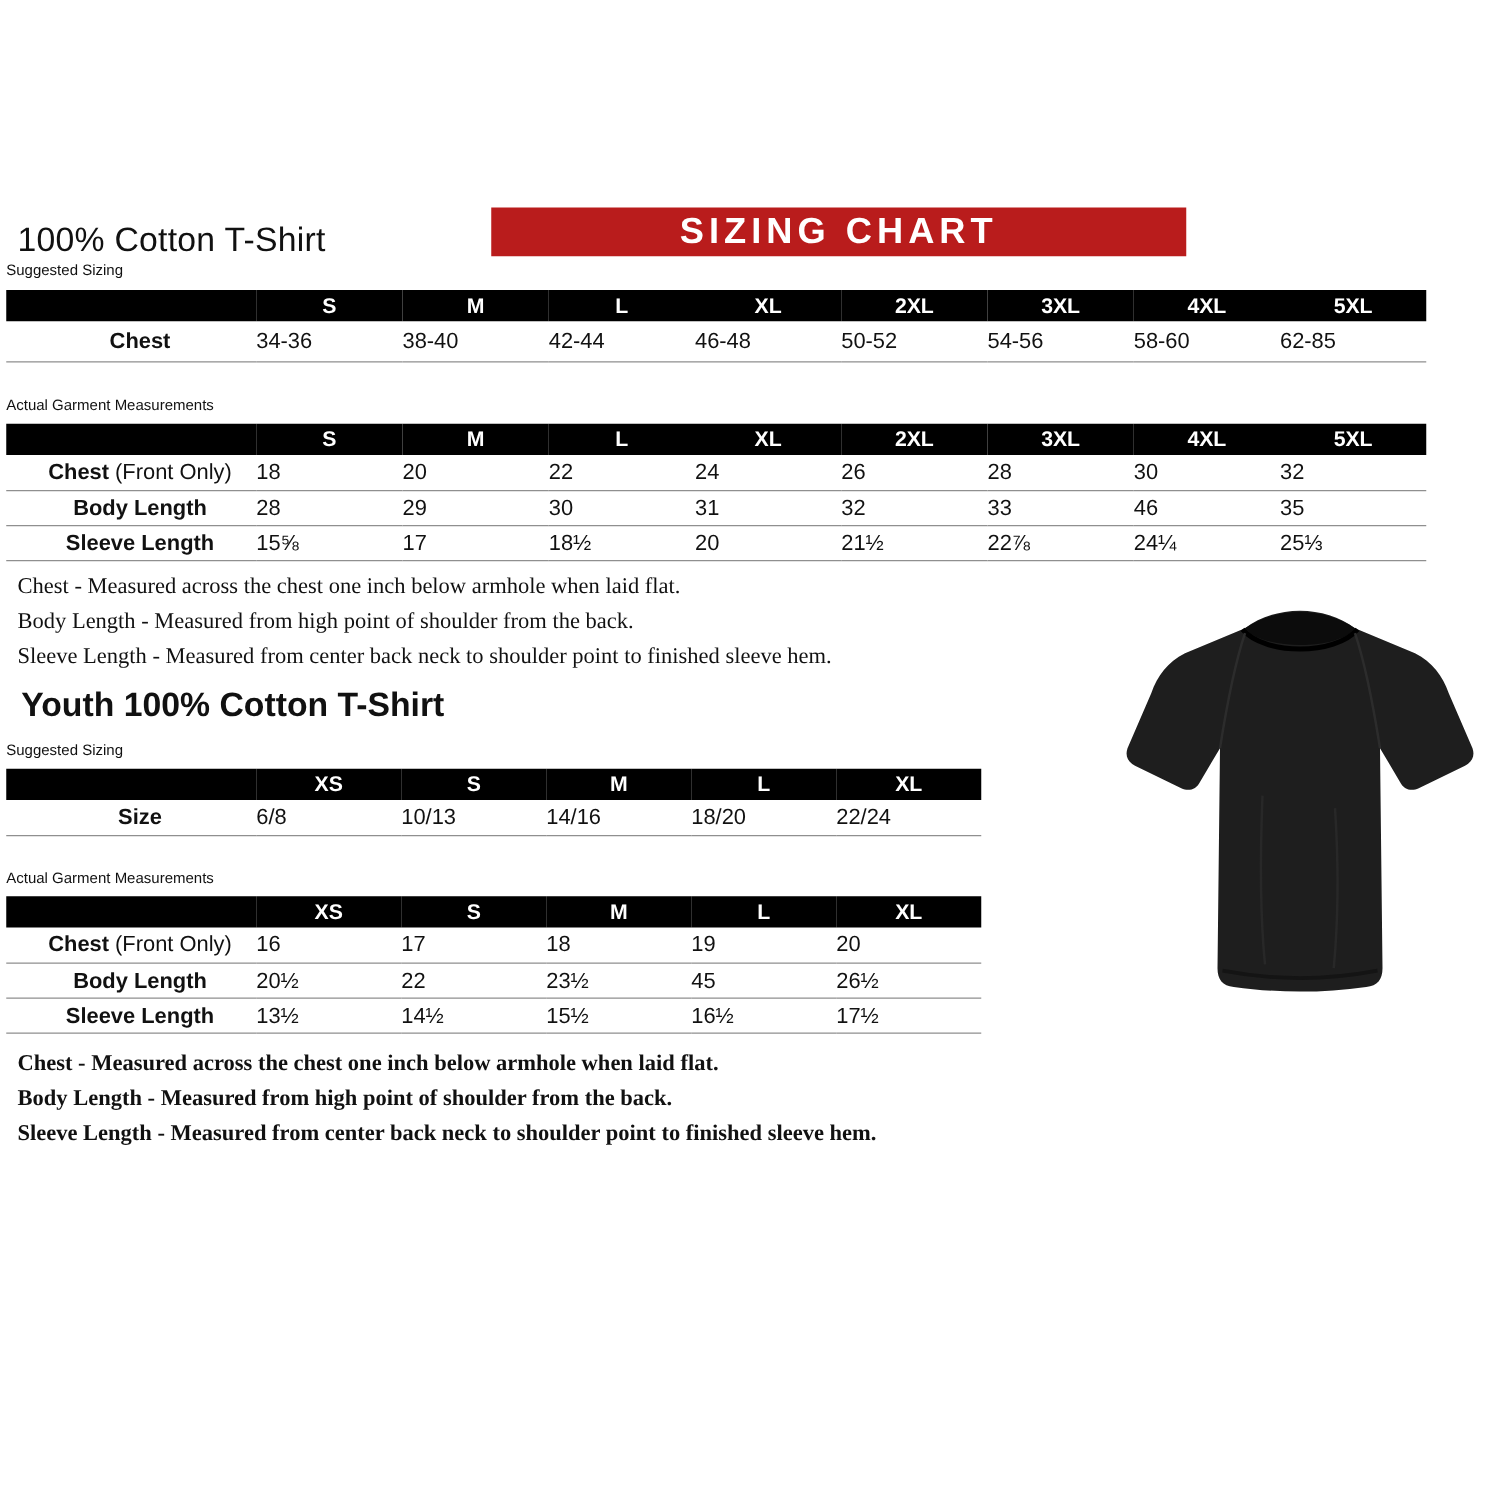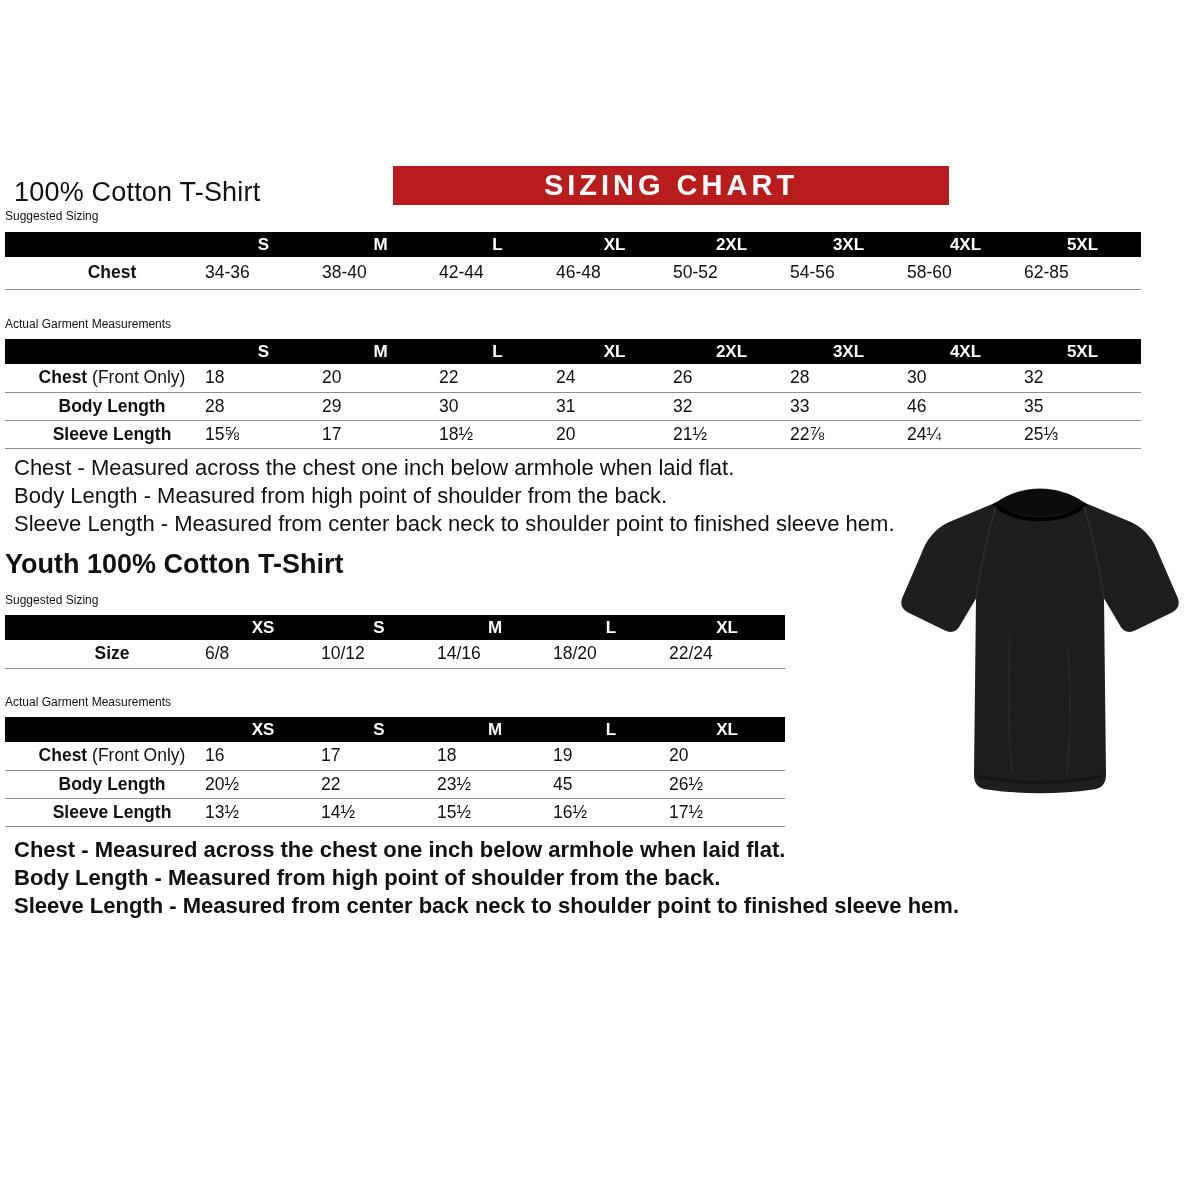--- a/index.html
+++ b/index.html
@@ -28,26 +28,26 @@
   .size-table th.label-col, .size-table td.label-col { width:200px; text-align:center; padding-left:14px; }
   .size-table td { font-size:17.5px; text-align:left; height:28px;
                    border-bottom:1px solid #8f8f8f; color:#111; }
   .size-table td.label-col b { font-weight:bold; }
   .t1 { left:5px; top:232px; width:1136px; }
   .t1 td { height:32px; }
   .t2 { left:5px; top:339px; width:1136px; }
   .t3 { left:5px; top:615px; width:780px; }
   .t4 { left:5px; top:717px; width:780px; }
 
-  .notes p { font-size:22px; line-height:20px; margin:0 0 8px 0; }
+  .notes p { font-size:18px; line-height:20px; margin:0 0 8px 0;font-family:Liberation Serif, serif; }
   .n1 { left:14px; top:458px; }
   .n2 { left:14px; top:840px; }
   .n2 p { font-weight:600; }
 
-  .youth-title { left:5px; top:549px; font-size:27px; font-weight:bold; }
+  .youth-title { left:17px; top:549px; font-size:27px; font-weight:bold; }
 
   .tshirt { left:890px; top:474px; width:300px; height:345px; }
 </style>
 </head>
 <body>
 
 <div class="abs title">100% Cotton T-Shirt</div>
 
 <div class="abs banner">
   <span>SIZING CHART</span>
@@ -152,21 +152,21 @@
         <th>S</th>
         <th>M</th>
         <th>L</th>
         <th>XL</th>
       </tr>
     </thead>
     <tbody>
       <tr>
         <td class="label-col"><b>Size</b><span></span></td>
         <td>6/8</td>
-        <td>10/12</td>
+        <td>10/13</td>
         <td>14/16</td>
         <td>18/20</td>
         <td>22/24</td>
       </tr>
     </tbody>
   </table>
 
 <div class="abs section-label sl4">Actual Garment Measurements</div>
 <table class="size-table t4">
     <thead>

